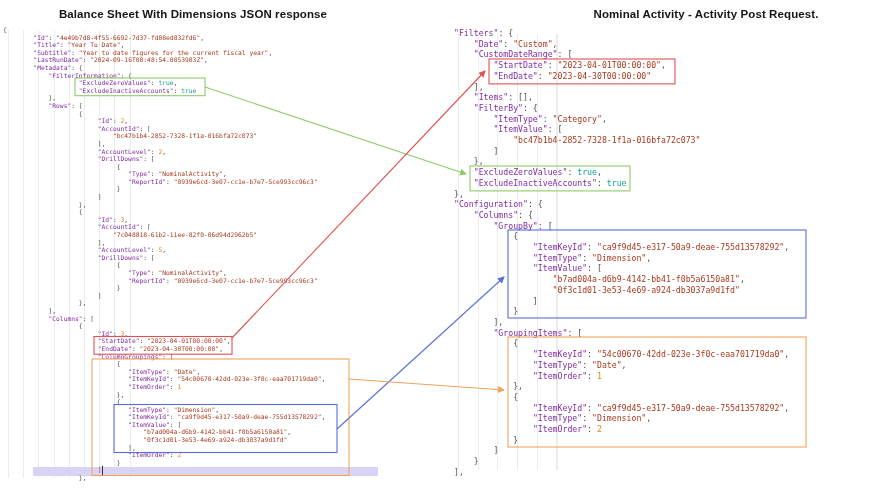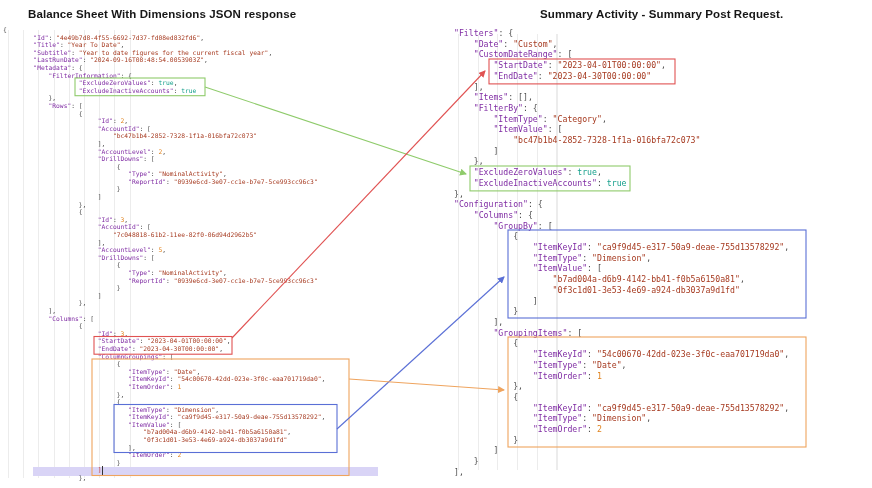--- a/index.html
+++ b/index.html
@@ -2,21 +2,21 @@
 <html style="--c-key: #7f2ba3; --c-str: #a63a20; --c-num: #e0821c; --c-bool: #16a08c; --c-punct: #4d4d4d; --c-guide: #ececec; --c-selection: #d9d4f6;"><head>
 <meta charset="utf-8">
 <style>
   html,body{margin:0;padding:0;}
   body{
     width:872px;height:488px;position:relative;overflow:hidden;background:#ffffff;
     font-family:"Liberation Sans",sans-serif;
   }
   .title{
     position:absolute;top:8px;font-weight:bold;font-size:11.5px;color:#161616;
-    text-align:left;letter-spacing:.1px;white-space:nowrap;
+    text-align:center;letter-spacing:.1px;white-space:nowrap;
   }
   #title-left{left:28px;width:330px;}
   #title-right{left:540px;width:332px;}
   pre.code{
     position:absolute;margin:0;font-family:"DejaVu Sans Mono",monospace;
     color:var(--c-punct);
   }
   #left-code{left:3px;top:26px;font-size:6.3px;line-height:7.6px;}
   #right-code{left:454px;top:28px;font-size:8.2px;line-height:10.7px;}
   .cl{white-space:pre;}
@@ -42,21 +42,21 @@
     position:absolute;left:102px;top:466px;width:1px;height:10px;background:#333;
   }
   svg.overlay{position:absolute;left:0;top:0;pointer-events:none;}
   svg .hbox{fill:none;stroke-width:1.1px;}
   svg .conn{stroke-width:1.1px;fill:none;}
 </style>
 </head>
 <body>
 
 <div class="title" id="title-left">Balance Sheet With Dimensions JSON response</div>
-<div class="title" id="title-right">Summary Activity - Summary Post Request.</div>
+<div class="title" id="title-right">Nominal Activity - Activity Post Request.</div>
 
 <div class="guides" id="guides-left"></div>
 <div class="guides" id="guides-right"></div>
 
 <div id="selbar"></div>
 <div id="cursor"></div>
 
 <pre class="code" id="left-code"><div class="cl">{</div><div class="cl">        <span class="k">"Id"</span>: <span class="s">"4e49b7d8-4f55-6692-7d37-fd08ed832fd6"</span>,</div><div class="cl">        <span class="k">"Title"</span>: <span class="s">"Year To Date"</span>,</div><div class="cl">        <span class="k">"Subtitle"</span>: <span class="s">"Year to date figures for the current fiscal year"</span>,</div><div class="cl">        <span class="k">"LastRunDate"</span>: <span class="s">"2024-09-16T08:48:54.0053903Z"</span>,</div><div class="cl">        <span class="k">"Metadata"</span>: {</div><div class="cl">            <span class="k">"FilterInformation"</span>: {</div><div class="cl">                    <span class="k">"ExcludeZeroValues"</span>: <span class="b">true</span>,</div><div class="cl">                    <span class="k">"ExcludeInactiveAccounts"</span>: <span class="b">true</span></div><div class="cl">            },</div><div class="cl">            <span class="k">"Rows"</span>: [</div><div class="cl">                    {</div><div class="cl">                         <span class="k">"Id"</span>: <span class="n">2</span>,</div><div class="cl">                         <span class="k">"AccountId"</span>: [</div><div class="cl">                             <span class="s">"bc47b1b4-2852-7328-1f1a-016bfa72c073"</span></div><div class="cl">                         ],</div><div class="cl">                         <span class="k">"AccountLevel"</span>: <span class="n">2</span>,</div><div class="cl">                         <span class="k">"DrillDowns"</span>: [</div><div class="cl">                              {</div><div class="cl">                                 <span class="k">"Type"</span>: <span class="s">"NominalActivity"</span>,</div><div class="cl">                                 <span class="k">"ReportId"</span>: <span class="s">"0939e6cd-3e07-cc1e-b7e7-5ce993cc96c3"</span></div><div class="cl">                              }</div><div class="cl">                         ]</div><div class="cl">                    },</div><div class="cl">                    {</div><div class="cl">                         <span class="k">"Id"</span>: <span class="n">3</span>,</div><div class="cl">                         <span class="k">"AccountId"</span>: [</div><div class="cl">                             <span class="s">"7c048818-61b2-11ee-82f0-06d94d2962b5"</span></div><div class="cl">                         ],</div><div class="cl">                         <span class="k">"AccountLevel"</span>: <span class="n">5</span>,</div><div class="cl">                         <span class="k">"DrillDowns"</span>: [</div><div class="cl">                              {</div><div class="cl">                                 <span class="k">"Type"</span>: <span class="s">"NominalActivity"</span>,</div><div class="cl">                                 <span class="k">"ReportId"</span>: <span class="s">"0939e6cd-3e07-cc1e-b7e7-5ce993cc96c3"</span></div><div class="cl">                              }</div><div class="cl">                         ]</div><div class="cl">                    },</div><div class="cl">            ],</div><div class="cl">            <span class="k">"Columns"</span>: [</div><div class="cl">                    {</div><div class="cl">                         <span class="k">"Id"</span>: <span class="n">3</span>,</div><div class="cl">                         <span class="k">"StartDate"</span>: <span class="s">"2023-04-01T00:00:00"</span>,</div><div class="cl">                         <span class="k">"EndDate"</span>: <span class="s">"2023-04-30T00:00:00"</span>,</div><div class="cl">                         <span class="k">"ColumnGroupings"</span>: [</div><div class="cl">                              {</div><div class="cl">                                 <span class="k">"ItemType"</span>: <span class="s">"Date"</span>,</div><div class="cl">                                 <span class="k">"ItemKeyId"</span>: <span class="s">"54c00670-42dd-023e-3f0c-eaa701719da0"</span>,</div><div class="cl">                                 <span class="k">"ItemOrder"</span>: <span class="n">1</span></div><div class="cl">                              },</div><div class="cl">                              {</div><div class="cl">                                 <span class="k">"ItemType"</span>: <span class="s">"Dimension"</span>,</div><div class="cl">                                 <span class="k">"ItemKeyId"</span>: <span class="s">"ca9f9d45-e317-50a9-deae-755d13578292"</span>,</div><div class="cl">                                 <span class="k">"ItemValue"</span>: [</div><div class="cl">                                     <span class="s">"b7ad004a-d6b9-4142-bb41-f0b5a6150a81"</span>,</div><div class="cl">                                     <span class="s">"0f3c1d01-3e53-4e69-a924-db3037a9d1fd"</span></div><div class="cl">                                 ],</div><div class="cl">                                 <span class="k">"ItemOrder"</span>: <span class="n">2</span></div><div class="cl">                              }</div><div class="cl sel">                         ]</div><div class="cl">                    },</div></pre>
 <pre class="code" id="right-code"><div class="cl"><span class="k">"Filters"</span>: {</div><div class="cl">    <span class="k">"Date"</span>: <span class="s">"Custom"</span>,</div><div class="cl">    <span class="k">"CustomDateRange"</span>: [</div><div class="cl">        <span class="k">"StartDate"</span>: <span class="s">"2023-04-01T00:00:00"</span>,</div><div class="cl">        <span class="k">"EndDate"</span>: <span class="s">"2023-04-30T00:00:00"</span></div><div class="cl">    ],</div><div class="cl">    <span class="k">"Items"</span>: [],</div><div class="cl">    <span class="k">"FilterBy"</span>: {</div><div class="cl">        <span class="k">"ItemType"</span>: <span class="s">"Category"</span>,</div><div class="cl">        <span class="k">"ItemValue"</span>: [</div><div class="cl">            <span class="s">"bc47b1b4-2852-7328-1f1a-016bfa72c073"</span></div><div class="cl">        ]</div><div class="cl">    },</div><div class="cl">    <span class="k">"ExcludeZeroValues"</span>: <span class="b">true</span>,</div><div class="cl">    <span class="k">"ExcludeInactiveAccounts"</span>: <span class="b">true</span></div><div class="cl">},</div><div class="cl"><span class="k">"Configuration"</span>: {</div><div class="cl">    <span class="k">"Columns"</span>: {</div><div class="cl">        <span class="k">"GroupBy"</span>: [</div><div class="cl">            {</div><div class="cl">                <span class="k">"ItemKeyId"</span>: <span class="s">"ca9f9d45-e317-50a9-deae-755d13578292"</span>,</div><div class="cl">                <span class="k">"ItemType"</span>: <span class="s">"Dimension"</span>,</div><div class="cl">                <span class="k">"ItemValue"</span>: [</div><div class="cl">                    <span class="s">"b7ad004a-d6b9-4142-bb41-f0b5a6150a81"</span>,</div><div class="cl">                    <span class="s">"0f3c1d01-3e53-4e69-a924-db3037a9d1fd"</span></div><div class="cl">                ]</div><div class="cl">            }</div><div class="cl">        ],</div><div class="cl">        <span class="k">"GroupingItems"</span>: [</div><div class="cl">            {</div><div class="cl">                <span class="k">"ItemKeyId"</span>: <span class="s">"54c00670-42dd-023e-3f0c-eaa701719da0"</span>,</div><div class="cl">                <span class="k">"ItemType"</span>: <span class="s">"Date"</span>,</div><div class="cl">                <span class="k">"ItemOrder"</span>: <span class="n">1</span></div><div class="cl">            },</div><div class="cl">            {</div><div class="cl">                <span class="k">"ItemKeyId"</span>: <span class="s">"ca9f9d45-e317-50a9-deae-755d13578292"</span>,</div><div class="cl">                <span class="k">"ItemType"</span>: <span class="s">"Dimension"</span>,</div><div class="cl">                <span class="k">"ItemOrder"</span>: <span class="n">2</span></div><div class="cl">            }</div><div class="cl">        ]</div><div class="cl">    }</div><div class="cl">],</div></pre>
 

